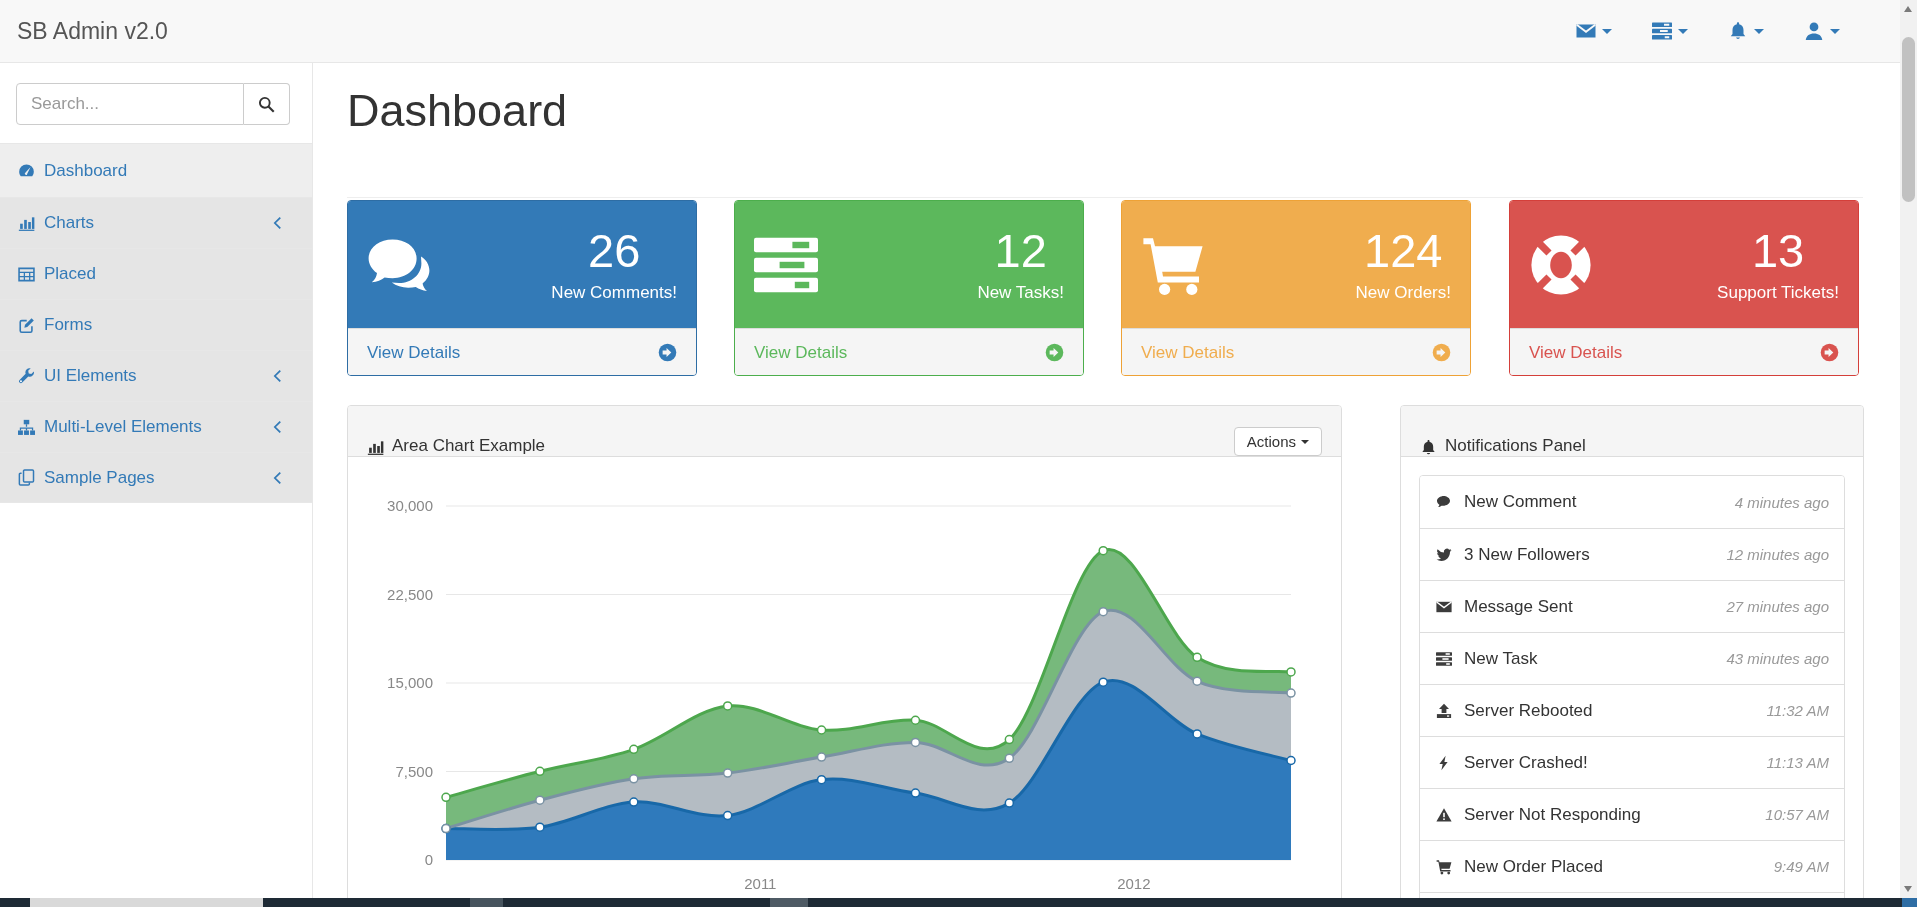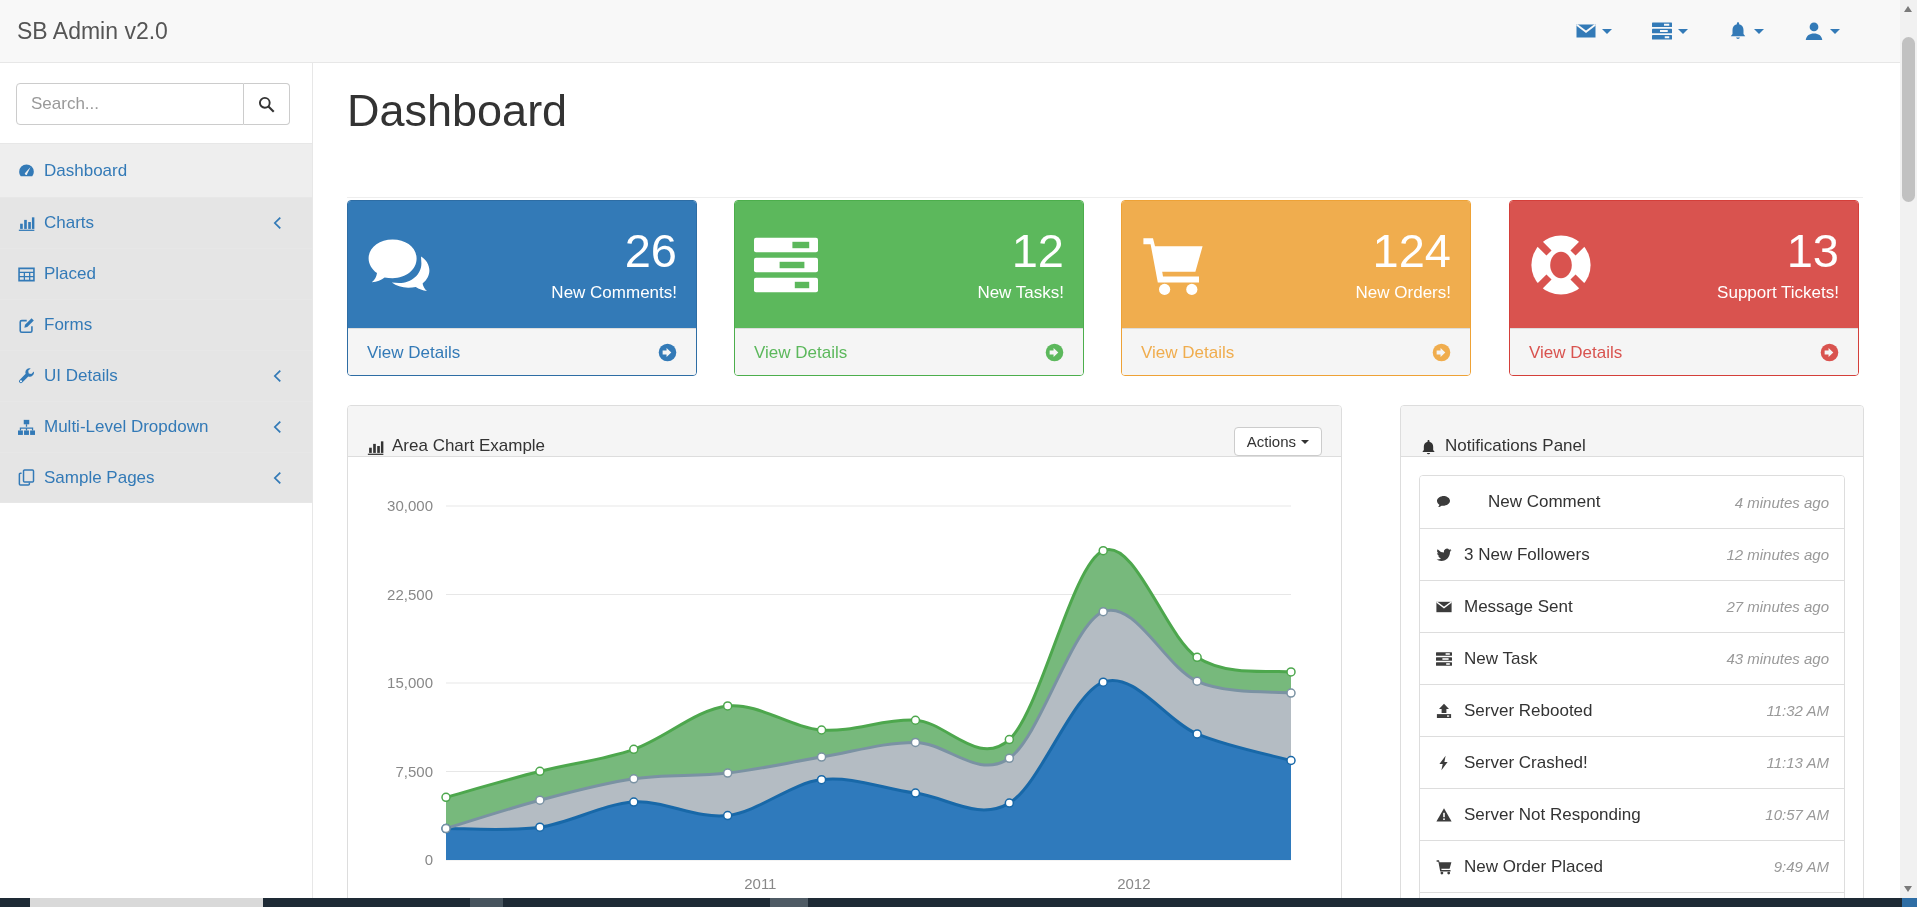--- a/index.html
+++ b/index.html
@@ -44,21 +44,21 @@
   #main{position:absolute;left:313px;top:63px;right:17px;bottom:9px;background:#fff;overflow:hidden;}
   #page-title{position:absolute;left:34px;top:22px;font-size:45px;font-weight:400;color:#333;margin:0;}
   #page-title-rule{position:absolute;left:34px;top:134px;width:1516px;height:0;border-bottom:1px solid #eee;}
 
   
   .stat-panel{position:absolute;top:137px;width:350px;height:176px;box-sizing:border-box;
     border:1px solid var(--pb);border-radius:4px;overflow:hidden;display:block;text-decoration:none;cursor:pointer;}
   .stat-head{height:127px;box-sizing:border-box;background:var(--pc);color:#fff;display:flex;
     align-items:center;padding:0 19px;--icon-bg:var(--pc);}
   .stat-icon{font-size:64px;line-height:0;}
-  .stat-right{margin-left:auto;text-align:right;}
+  .stat-right{margin-left:auto;text-align:center;}
   .stat-value{font-size:47px;line-height:1.05;}
   .stat-label{font-size:17px;margin-top:7px;}
   .stat-foot{height:48px;box-sizing:border-box;background:#f5f5f5;border-top:1px solid #ddd;
     display:flex;align-items:center;padding:0 19px;color:var(--pc);font-size:17px;--icon-bg:#f5f5f5;}
   .stat-foot .icon{margin-left:auto;font-size:19px;}
 
   
   .panel{position:absolute;top:342px;box-sizing:border-box;border:1px solid #ddd;border-radius:4px;background:#fff;}
   .panel-heading{height:51px;box-sizing:border-box;background:#f5f5f5;border-bottom:1px solid #ddd;
     border-radius:3px 3px 0 0;display:flex;align-items:flex-end;padding:0 19px;font-size:17px;color:#333;--icon-bg:#f5f5f5;}
@@ -68,21 +68,21 @@
   #actions-btn{margin-left:auto;background:#fff;border:1px solid #ccc;border-radius:4px;color:#333;
     font-size:15px;font-family:inherit;padding:5px 12px;cursor:pointer;display:flex;align-items:center;}
   #actions-btn .caret{border-top-width:4px;border-left-width:4px;border-right-width:4px;margin-left:5px;}
   #chart-body{position:relative;width:993px;height:478px;}
   #chart-svg{position:absolute;left:0;top:0;}
 
   
   #notif-list{margin:18px;border:1px solid #ddd;border-radius:4px;overflow:hidden;}
   .notif-row{height:52px;box-sizing:border-box;display:flex;align-items:center;padding:0 15px;
     background:#fff;border-top:1px solid #ddd;font-size:17px;color:#333;cursor:pointer;--icon-bg:#fff;}
-  .notif-row:first-child{border-top:none;gap:24px;}
+  .notif-row:first-child{border-top:none;}
   .notif-row .icon{font-size:16px;margin-right:11px;color:#3c3c3c;width:18px;text-align:center;}
   .notif-time{margin-left:auto;font-size:15px;font-style:italic;color:#999;}
   .notif-row.partial{height:18px;}
 
   
   #vscroll{position:absolute;right:0;top:0;width:17px;bottom:9px;background:#f1f1f1;z-index:10;}
   #vscroll .arrow{position:absolute;left:4px;width:0;height:0;border-left:4.5px solid transparent;border-right:4.5px solid transparent;}
   #vscroll .arrow.up{top:6px;border-bottom:6px solid #7a7a7a;}
   #vscroll .arrow.down{bottom:6px;border-top:6px solid #7a7a7a;}
   #vthumb{position:absolute;left:2px;width:13px;top:37px;height:165px;background:#c1c1c1;border-radius:7px;}
@@ -172,34 +172,34 @@
             <path d="M12.8 1.1l2.1 2.1-6.2 6.2-2.7.6.6-2.7z"></path>
             <path d="M13.1 8.6V13a1.4 1.4 0 0 1-1.4 1.4H3.5A1.4 1.4 0 0 1 2.1 13V4.8a1.4 1.4 0 0 1 1.4-1.4h4.7" fill="none" stroke="currentColor" stroke-width="1.5"></path>
           </svg></span>
         <span>Forms</span>
       </div>
       <div class="side-item">
         <span class="icon"><svg viewBox="0 0 16 16">
             <path d="M14.9 3.2a4 4 0 0 1-5.2 4.8l-5.7 5.7a1.75 1.75 0 1 1-2.5-2.5l5.7-5.7A4 4 0 0 1 12 .3L9.6 2.7l.5 2.4 2.4.5 2.4-2.4z"></path>
             <circle class="contrast" cx="2.8" cy="12.4" r=".9"></circle>
           </svg></span>
-        <span>UI Details</span>
+        <span>UI Elements</span>
         <span class="icon chev"><svg viewBox="0 0 16 16">
             <path d="M10.6 1.8L4.4 8l6.2 6.2" fill="none" stroke="currentColor" stroke-width="2"></path>
           </svg></span>
       </div>
       <div class="side-item">
         <span class="icon"><svg viewBox="0 0 16 16">
             <rect x="5.4" y=".8" width="5.2" height="4.2"></rect>
             <rect x="0" y="10.8" width="4.6" height="4.2"></rect>
             <rect x="5.7" y="10.8" width="4.6" height="4.2"></rect>
             <rect x="11.4" y="10.8" width="4.6" height="4.2"></rect>
             <path d="M8 5v2.3M2.3 10.8V8.6h11.4v2.2M8 8.6v2.2" stroke="currentColor" stroke-width="1.2" fill="none"></path>
           </svg></span>
-        <span>Multi-Level Dropdown</span>
+        <span>Multi-Level Elements</span>
         <span class="icon chev"><svg viewBox="0 0 16 16">
             <path d="M10.6 1.8L4.4 8l6.2 6.2" fill="none" stroke="currentColor" stroke-width="2"></path>
           </svg></span>
       </div>
       <div class="side-item">
         <span class="icon"><svg viewBox="0 0 16 16">
             <rect x="5.2" y=".9" width="9.4" height="11.4" rx="1" fill="none" stroke="currentColor" stroke-width="1.4"></rect>
             <path d="M3.4 3.9H2.3a1 1 0 0 0-1 1v9.2a1 1 0 0 0 1 1h7.4a1 1 0 0 0 1-1v-1.3" fill="none" stroke="currentColor" stroke-width="1.4"></path>
           </svg></span>
         <span>Sample Pages</span>

